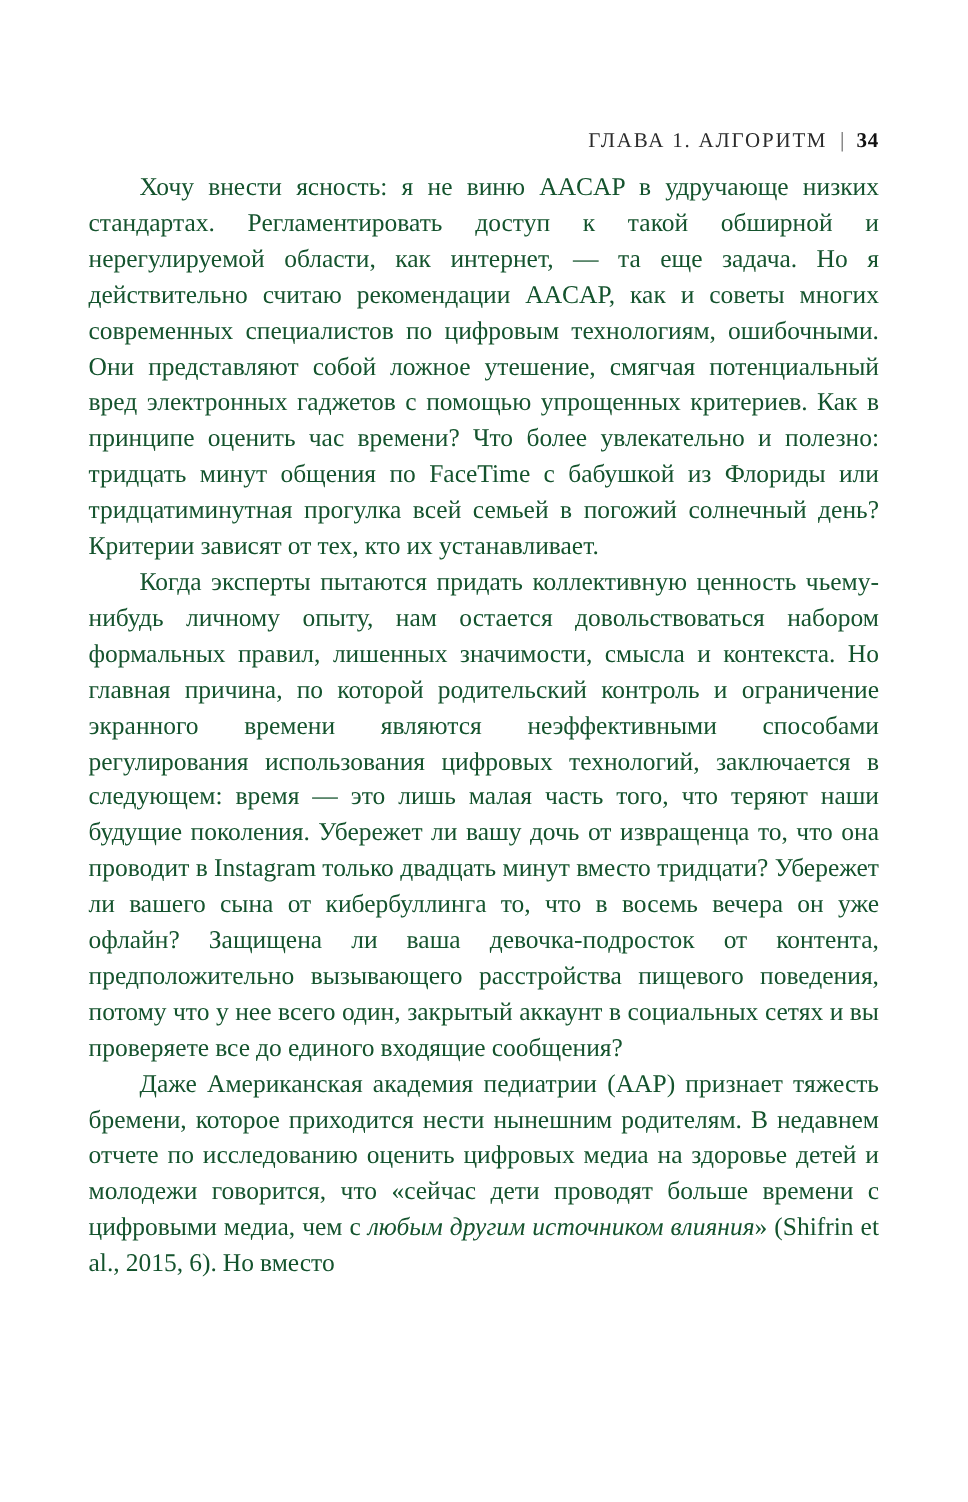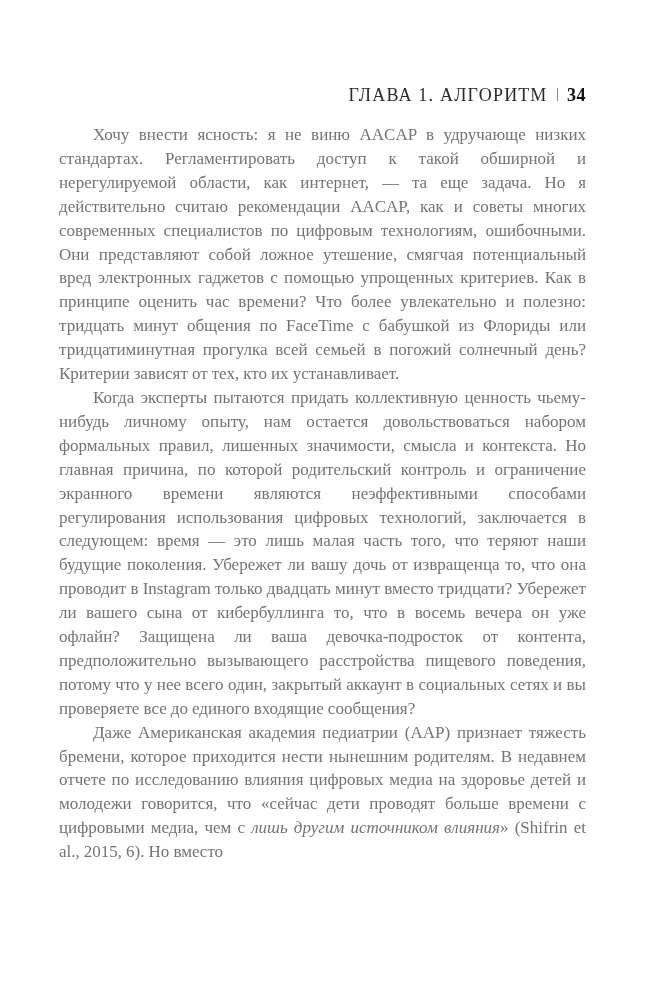--- a/index.html
+++ b/index.html
@@ -25,25 +25,25 @@
   .text-block {
     position: absolute;
     left: 59px;
     right: 59px;
     top: 88px;
   }
 
   .running-header {
     display: flex;
     justify-content: flex-end;
-    font-size: 18px;
+    font-size: 14px;
     line-height: 14px;
     letter-spacing: 1.2px;
     color: #2a2a2a;
-    margin-bottom: 21px;
+    margin-bottom: 11px;
     font-family: "Liberation Serif", "DejaVu Serif", serif;
   }
 
   .running-header .chapter {
     text-transform: uppercase;
     font-weight: 400;
   }
 
   .running-header .divider {
     display: inline-block;
@@ -57,21 +57,21 @@
     font-weight: 700;
     letter-spacing: 0.5px;
     color: #111111;
   }
 
   .body-text p {
     font-size: 17px;
     line-height: 23.9px;
     text-align: justify;
     text-indent: 34px;
-    color: #737373;
+    color: #14532d;
     hyphens: auto;
     -webkit-hyphens: auto;
     word-spacing: -0.2px;
   }
 
   .body-text p em {
     font-style: italic;
   }
 </style>
 </head>
@@ -84,17 +84,17 @@
       <span class="chapter">Глава 1. Алгоритм</span>
       <span class="divider"></span>
       <span class="pagenum">34</span>
     </div>
 
     <div class="body-text">
       <p>Хочу внести ясность: я не виню AACAP в удручающе низких стандартах. Регламентировать доступ к такой обширной и нерегулируемой области, как интернет, — та еще задача. Но я действительно считаю рекомендации AACAP, как и советы многих современных специалистов по цифровым технологиям, ошибочными. Они представляют собой ложное утешение, смягчая потенциальный вред электронных гаджетов с помощью упрощенных критериев. Как в принципе оценить час времени? Что более увлекательно и полезно: тридцать минут общения по FaceTime с бабушкой из Флориды или тридцатиминутная прогулка всей семьей в погожий солнечный день? Критерии зависят от тех, кто их устанавливает.</p>
 
       <p>Когда эксперты пытаются придать коллективную ценность чьему-нибудь личному опыту, нам остается довольствоваться набором формальных правил, лишенных значимости, смысла и контекста. Но главная причина, по которой родительский контроль и ограничение экранного времени являются неэффективными способами регулирования использования цифровых технологий, заключается в следующем: время — это лишь малая часть того, что теряют наши будущие поколения. Убережет ли вашу дочь от извращенца то, что она проводит в Instagram только двадцать минут вместо тридцати? Убережет ли вашего сына от кибербуллинга то, что в восемь вечера он уже офлайн? Защищена ли ваша девочка-подросток от контента, предположительно вызывающего расстройства пищевого поведения, потому что у нее всего один, закрытый аккаунт в социальных сетях и вы проверяете все до единого входящие сообщения?</p>
 
-      <p><span>Даже Американская академия педиатрии (AAP) признает тяжесть бремени, которое приходится нести нынешним родителям. В недавнем отчете по исследованию влияния цифровых медиа на здоровье детей и молодежи говорится, что «сейчас дети проводят больше времени с цифровыми медиа, чем с </span><em>лишь другим источником влияния</em><span>» (Shifrin et al., 2015, 6). Но вместо</span></p>
+      <p><span>Даже Американская академия педиатрии (AAP) признает тяжесть бремени, которое приходится нести нынешним родителям. В недавнем отчете по исследованию оценить цифровых медиа на здоровье детей и молодежи говорится, что «сейчас дети проводят больше времени с цифровыми медиа, чем с </span><em>любым другим источником влияния</em><span>» (Shifrin et al., 2015, 6). Но вместо</span></p>
     </div>
 
   </div>
 </div>
 
 </body></html>

